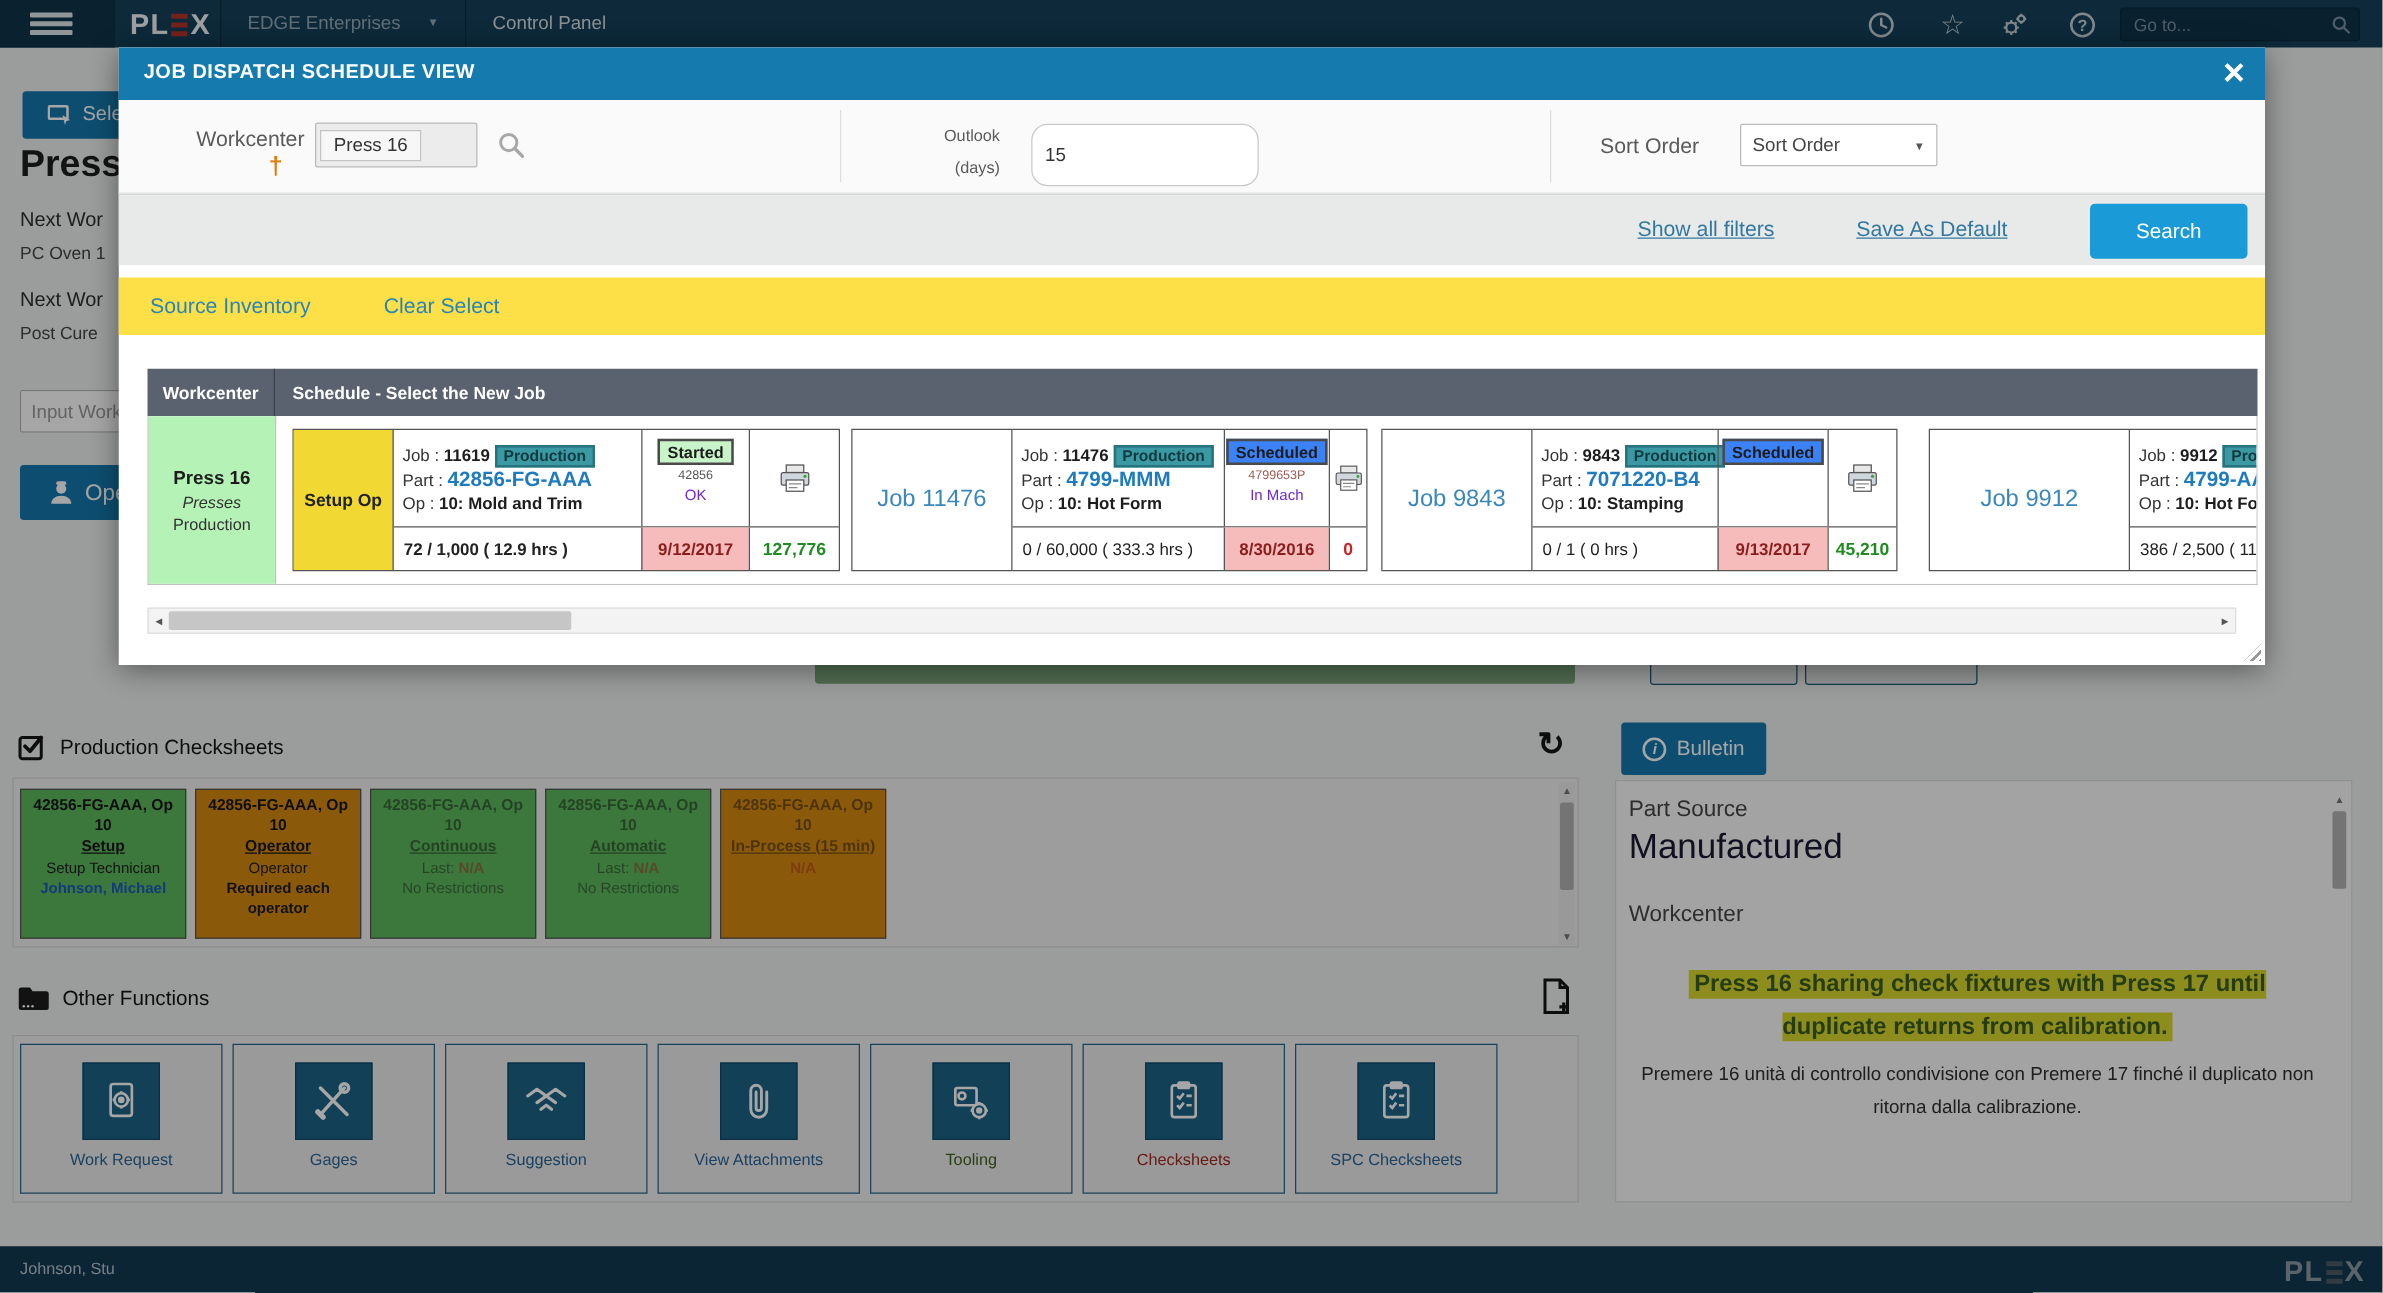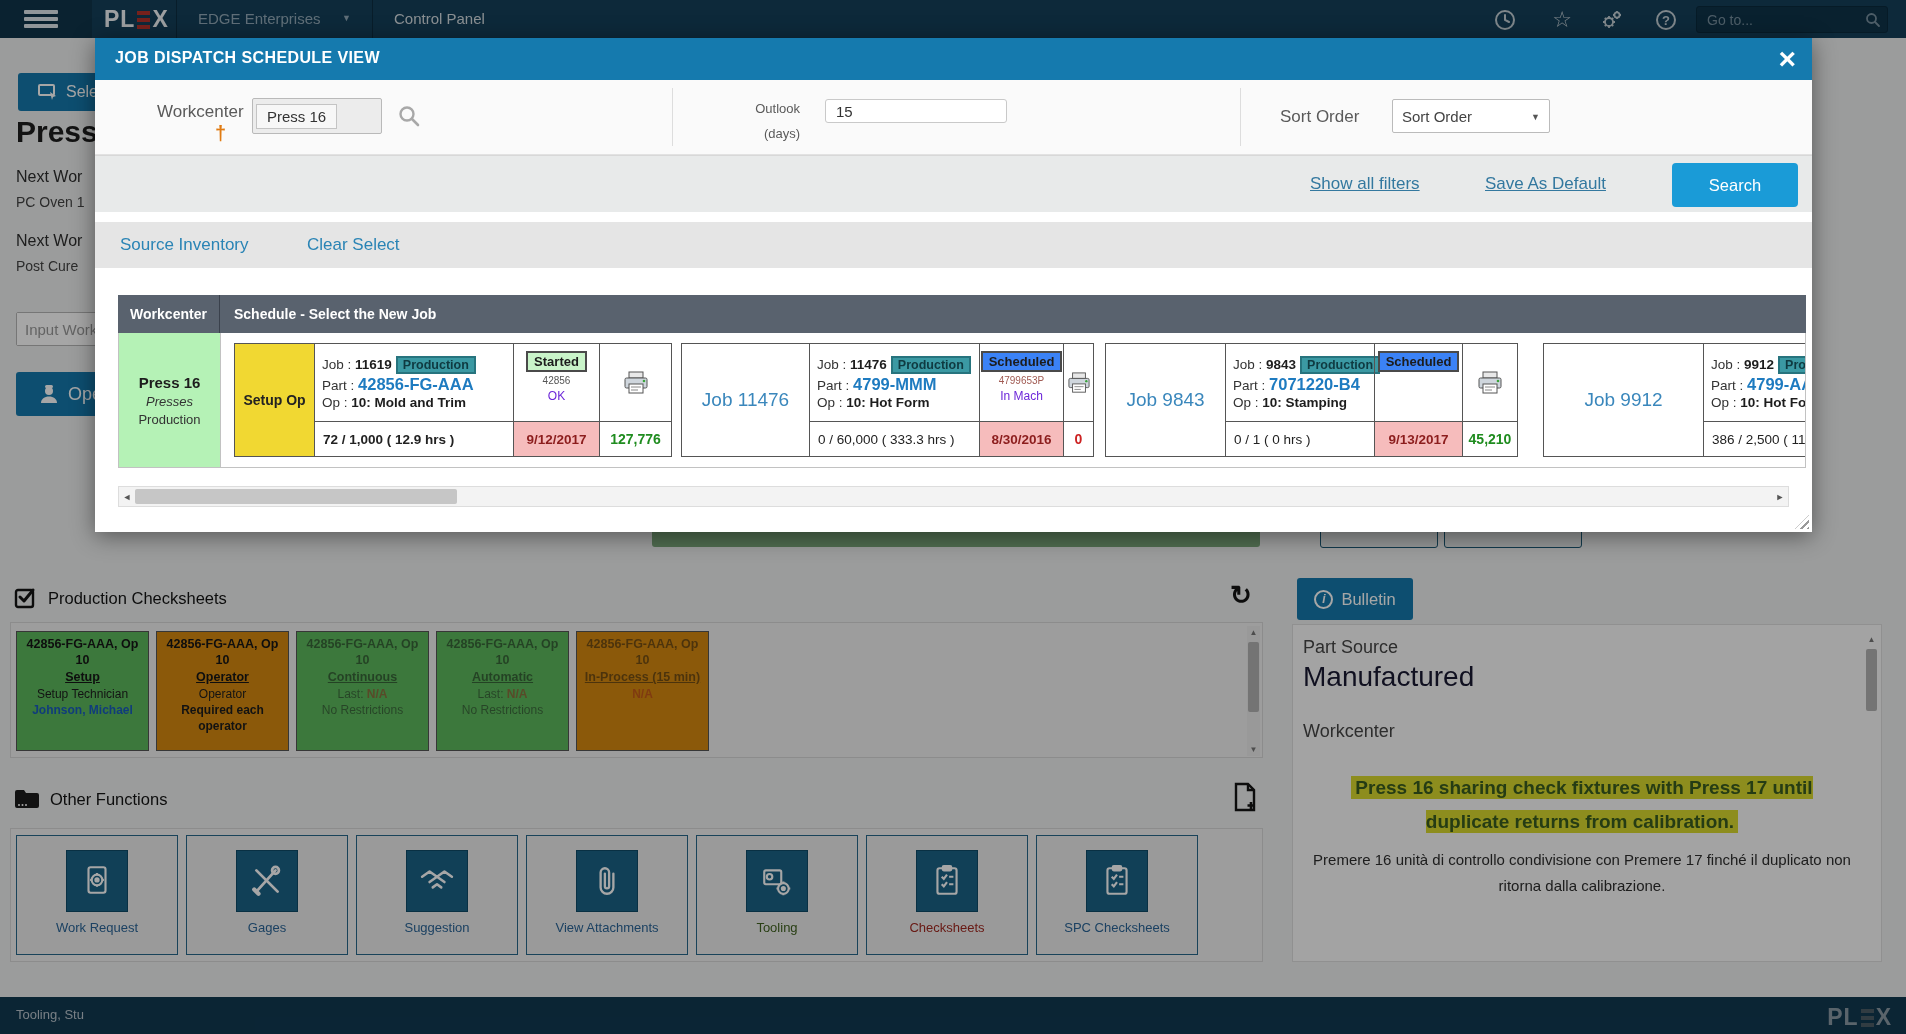--- a/index.html
+++ b/index.html
@@ -96,27 +96,27 @@
   .m-title{position:absolute;left:20px;top:11px;color:#fff;font-size:16px;font-weight:bold;letter-spacing:.4px;}
   .m-close{position:absolute;right:16px;top:2px;color:#fff;font-size:30px;font-weight:bold;cursor:pointer;line-height:38px;}
   .f-row{position:absolute;left:0;top:42px;width:100%;height:75px;background:#fafafa;border-bottom:1px solid #e2e2e2;}
   .f-div{position:absolute;top:8px;width:1px;height:58px;background:#ddd;}
   .f-lbl{position:absolute;font-size:17px;color:#5a5a5a;}
   .dagger{position:absolute;left:120px;top:42px;font-size:20px;font-weight:bold;color:#e07b12;}
   .wc-field{position:absolute;left:157px;top:18px;width:130px;height:36px;background:#ececec;border:1px solid #b9b9b9;border-radius:2px;display:flex;align-items:center;padding:3px;cursor:text;}
   .wc-chip{background:#f7f7f7;border:1px solid #c4c4c4;font-size:15px;color:#333;padding:3px 10px;}
   .f-mag{position:absolute;left:302px;top:24px;cursor:pointer;}
   .outlook-lbl{position:absolute;left:565px;top:16px;width:140px;text-align:right;font-size:13px;color:#5a5a5a;line-height:25px;}
-  .outlook-input{position:absolute;left:730px;top:19px;width:182px;height:24px;border:1px solid #c9c9c9;border-radius:3px;font-size:15px;color:#333;padding-left:10px;outline:none;font-family:"Liberation Sans",sans-serif;}
+  .outlook-input{position:absolute;left:730px;top:19px;width:182px;height:50px;border:1px solid #c9c9c9;border-radius:13px;font-size:15px;color:#333;padding-left:10px;outline:none;font-family:"Liberation Sans",sans-serif;}
   .sort-select{position:absolute;left:1297px;top:19px;width:158px;height:34px;background:#fff;border:1px solid #bbb;border-radius:2px;font-size:15px;color:#444;display:flex;align-items:center;padding-left:9px;cursor:pointer;}
   .sort-caret{position:absolute;right:9px;top:12px;font-size:9px;color:#555;}
   .a-row{position:absolute;left:0;top:117px;width:100%;height:57px;background:#e8eaea;border-top:1px solid #d8d8d8;}
   .a-link{position:absolute;top:0;height:100%;display:flex;align-items:center;font-size:17px;color:#33789f;text-decoration:underline;cursor:pointer;white-space:nowrap;}
   .search-btn{position:absolute;left:1577px;top:7px;width:126px;height:44px;background:#1a9bd7;color:#fff;border:none;border-radius:4px;font-size:16.5px;cursor:pointer;font-family:"Liberation Sans",sans-serif;}
-  .b-band{position:absolute;left:0;top:184px;width:100%;height:46px;background:#e5e5e5;}
+  .b-band{position:absolute;left:0;top:184px;width:100%;height:46px;background:#fde047;}
   .b-link{position:absolute;top:0;height:100%;display:flex;align-items:center;font-size:17px;color:#2a84b5;cursor:pointer;white-space:nowrap;}
 
   
   .jtable{position:absolute;left:23px;top:257px;width:1688px;}
   .j-head{display:grid;grid-template-columns:101px 1fr;height:38px;background:#59626e;color:#fff;font-size:14px;font-weight:bold;}
   .j-head .h1{display:flex;align-items:center;justify-content:center;}
   .j-head .h2{display:flex;align-items:center;padding-left:14px;border-left:1px solid #3a414c;}
   .j-row{display:flex;height:135px;border:1px solid #c2c2c2;border-top:none;background:#fff;}
   .wc-cell{width:101px;background:#b5f2b6;display:flex;flex-direction:column;align-items:center;justify-content:center;gap:3px;}
   .wc-name{font-size:15px;font-weight:bold;color:#1d1d1d;}
@@ -401,21 +401,21 @@
       <span class="bul-hl">Press 16 sharing check fixtures with Press 17 until duplicate returns from calibration.</span>
     </div>
     <div class="bul-tr">Premere 16 unità di controllo condivisione con Premere 17 finché il duplicato non ritorna dalla calibrazione.</div>
     <div class="vscroll" style="right:3px;top:8px;height:200px;background:transparent">
       <span class="arr" style="top:0">▲</span>
       <span class="thumb" style="top:16px;height:62px"></span>
     </div>
   </div>
 
   <div class="footer">
-    <span class="foot-user">Tooling, Stu</span>
+    <span class="foot-user">Johnson, Stu</span>
     <div class="plex-logo logo-foot">
       <span class="pl">PL</span>
       <span class="ebars">
           <b></b>
           <b></b>
           <b></b>
         </span>
       <span class="px">X</span>
     </div>
   </div>

